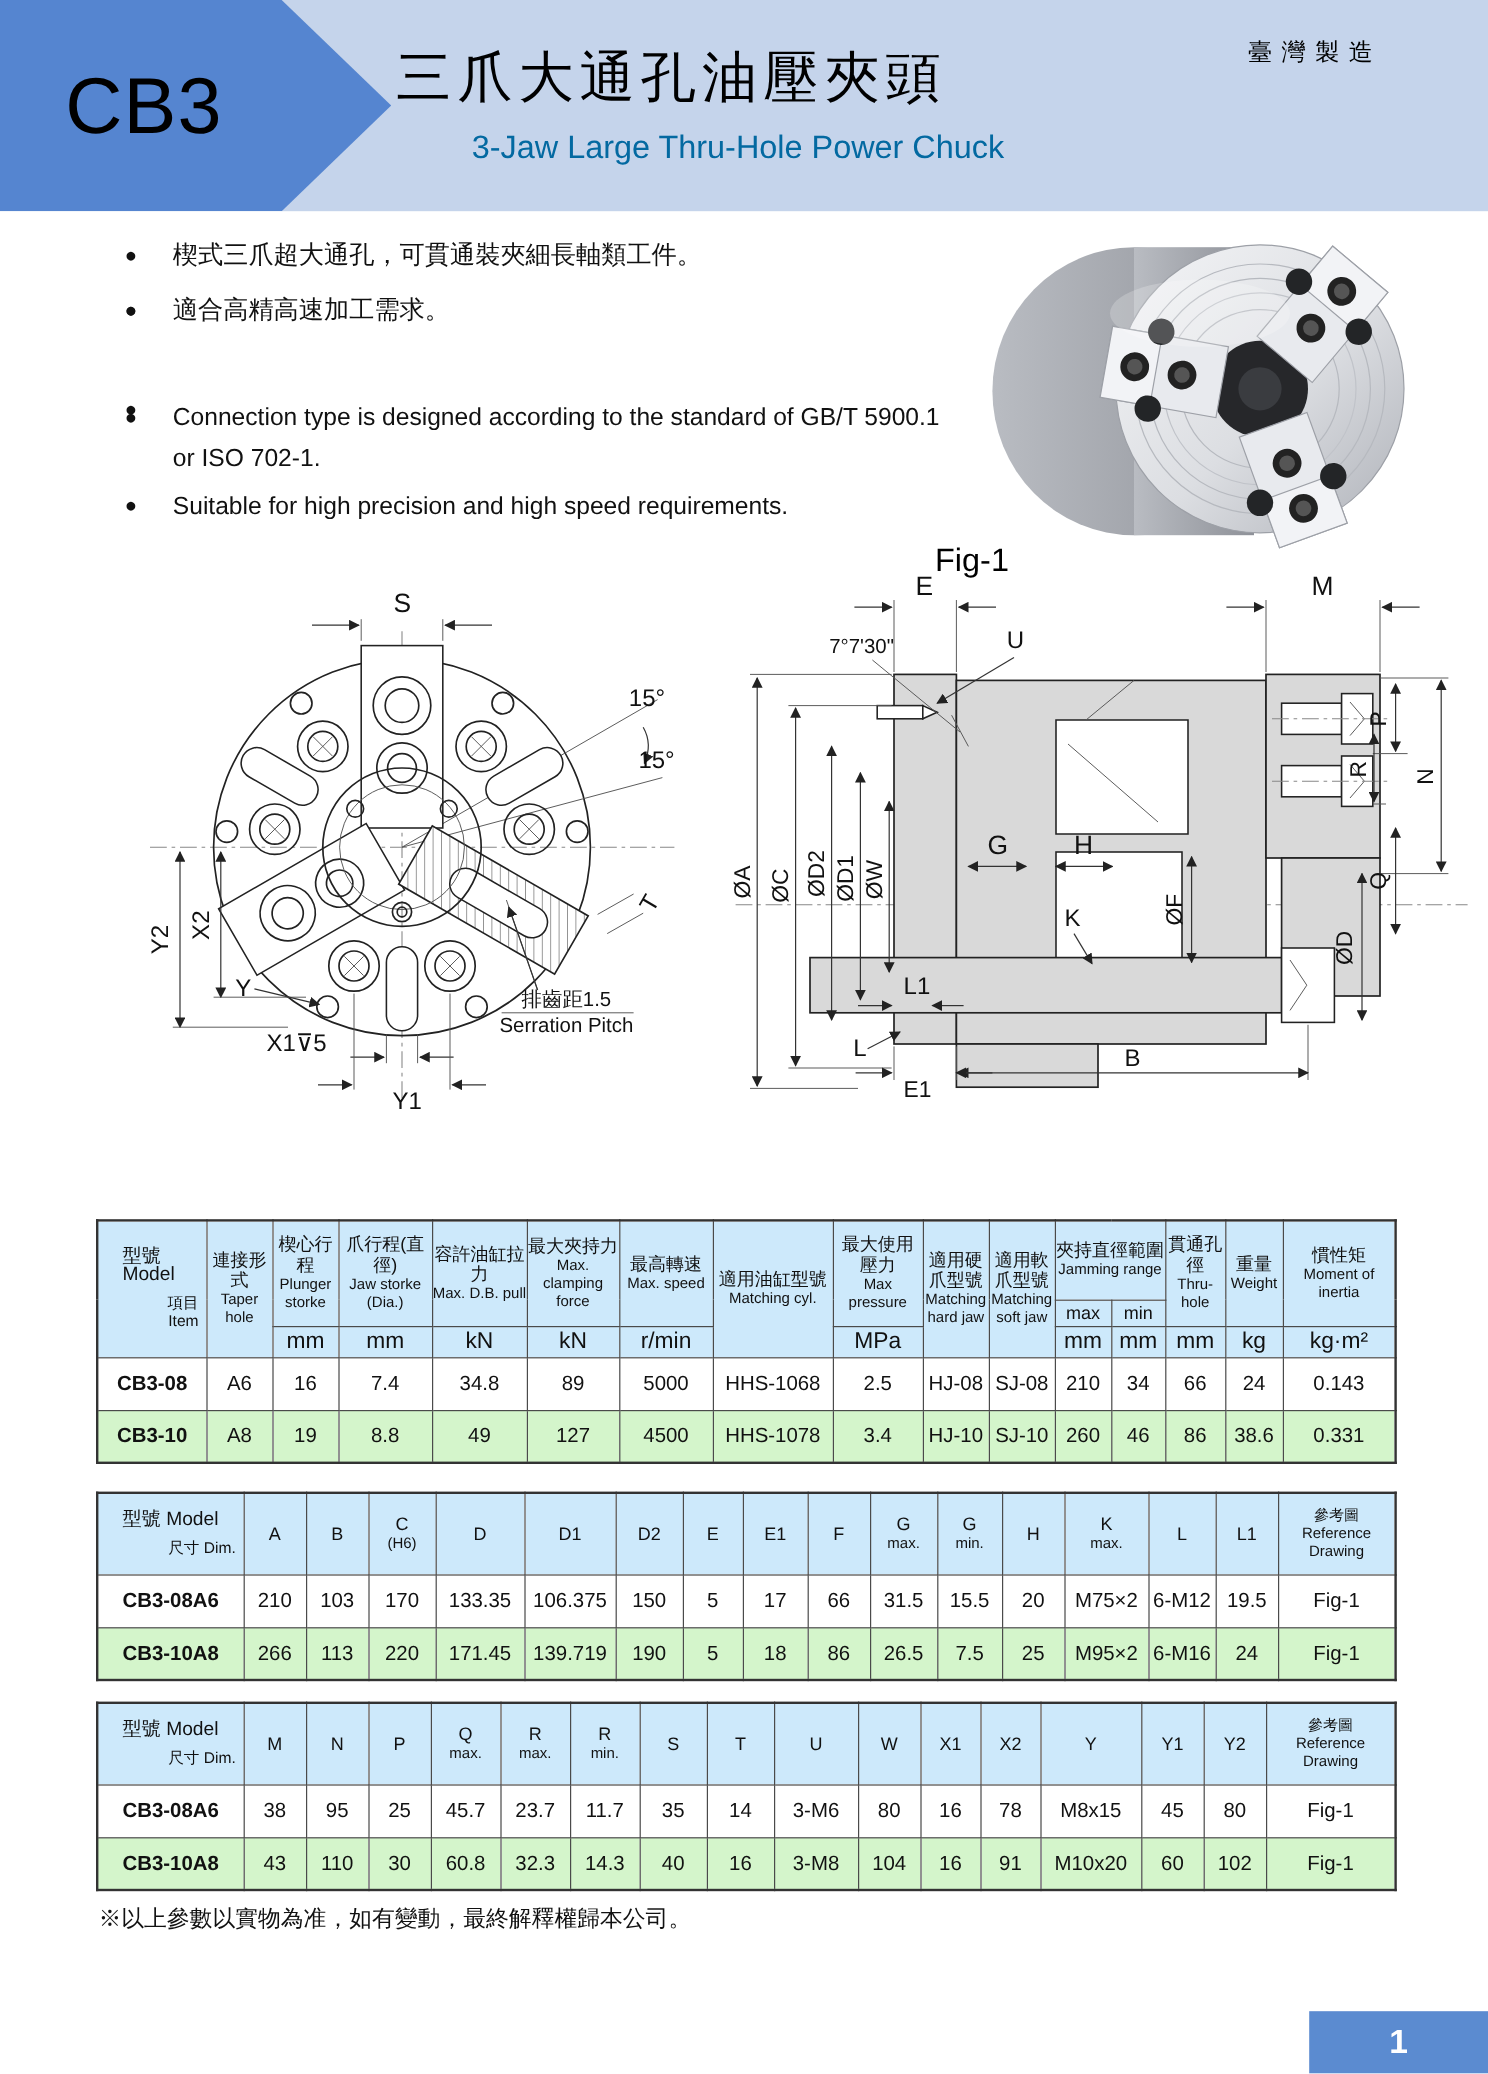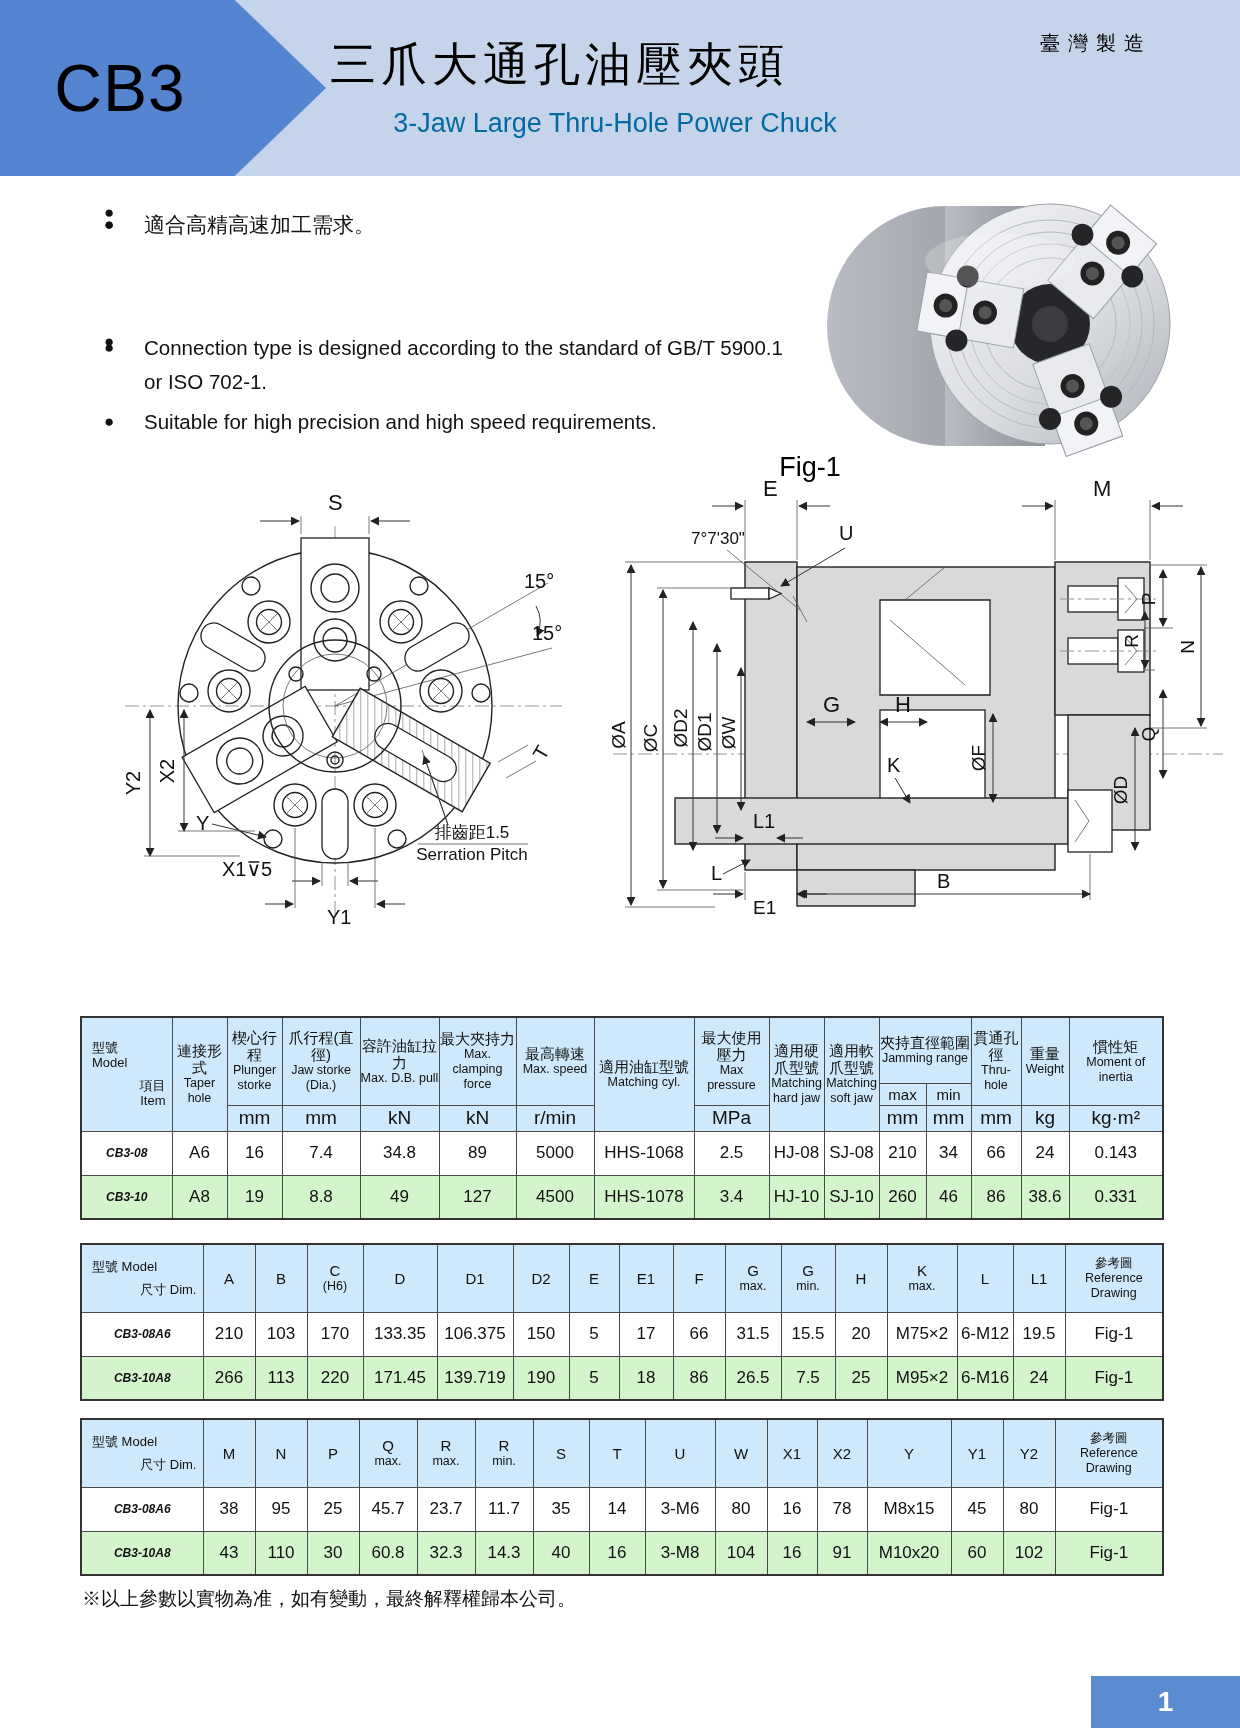--- a/index.html
+++ b/index.html
@@ -47,50 +47,50 @@
   table{border-collapse:collapse;table-layout:fixed;position:absolute;left:80px;width:1082px;
         text-align:center;}
   th,td{border:1px solid #4a4a4a;padding:0;vertical-align:middle;font-weight:normal;overflow:hidden;}
   table{border:2px solid #333;}
   thead th{background:var(--c-thead);}
   .hz{font-size:15px;line-height:17px;font-weight:500;}
   .he{font-size:12.5px;line-height:15px;}
   .unit{font-size:19px;height:26px;}
   .sub{font-size:15px;height:22px;}
   tbody tr{height:44px;}
-  tbody th{font-size:12px;font-weight:bold;background:#fff;font-style:italic;}
+  tbody th{font-size:17px;font-weight:bold;background:#fff;}
   tbody td{font-size:17px;background:#fff;}
   tbody tr.alt th,tbody tr.alt td{background:var(--c-green);}
   #t1{top:1016px;} #t2{top:1243px;} #t3{top:1418px;}
   #t1 thead tr:first-child{height:66px;}
   #t2 thead tr,#t3 thead tr:first-child{height:68px;}
   .corner{position:relative;width:100%;height:100%;background:var(--c-thead);
     background-image:linear-gradient(to bottom right,transparent 49.5%,#4a4a4a 49.5%,#4a4a4a 50.6%,transparent 50.6%);}
   .corner .tr{position:absolute;top:4px;right:6px;text-align:right;font-size:13px;line-height:15px;}
-  .corner .bl{position:absolute;bottom:4px;left:10px;text-align:left;font-size:13px;line-height:15px;}
+  .corner .bl{position:absolute;bottom:4px;left:20px;text-align:left;font-size:16px;line-height:15px;}
   .dimhead div{font-size:15px;line-height:17px;}
   .dimhead div.small{font-size:12.5px;line-height:15px;}
 
   .footnote{position:absolute;left:82px;top:1586px;font-size:19px;color:#111;}
   .pagebox{position:absolute;left:1091px;top:1676px;width:149px;height:52px;background:var(--c-page);
            color:#fff;display:flex;align-items:center;justify-content:center;font-size:28px;font-weight:bold;}
 </style>
 </head>
 <body>
 
 <div class="band">
   <div class="arrow"></div>
   <div class="model-big">CB3</div>
   <div class="title-zh">三爪大通孔油壓夾頭</div>
   <div class="title-en">3-Jaw Large Thru-Hole Power Chuck</div>
   <div class="made-in">臺灣製造</div>
 </div>
 
 <ul class="bullets zh" id="bul-zh">
-    <li><span class="dot">●</span></li>
+    <li><span class="dot">●</span><span>楔式三爪超大通孔，可貫通裝夾細長軸類工件。</span></li>
     <li><span class="dot">●</span></li>
     <li><span class="dot">●</span><span>適合高精高速加工需求。</span></li>
   </ul>
 <ul class="bullets en" id="bul-en">
     <li><span class="dot">●</span></li>
     <li><span class="dot">●</span><span>Connection type is designed according to the standard of GB/T 5900.1 or ISO 702-1.</span></li>
     <li><span class="dot">●</span><span>Suitable for high precision and high speed requirements.</span></li>
   </ul>
 
 <svg class="photo" width="445" height="275" viewBox="0 0 445 275">

